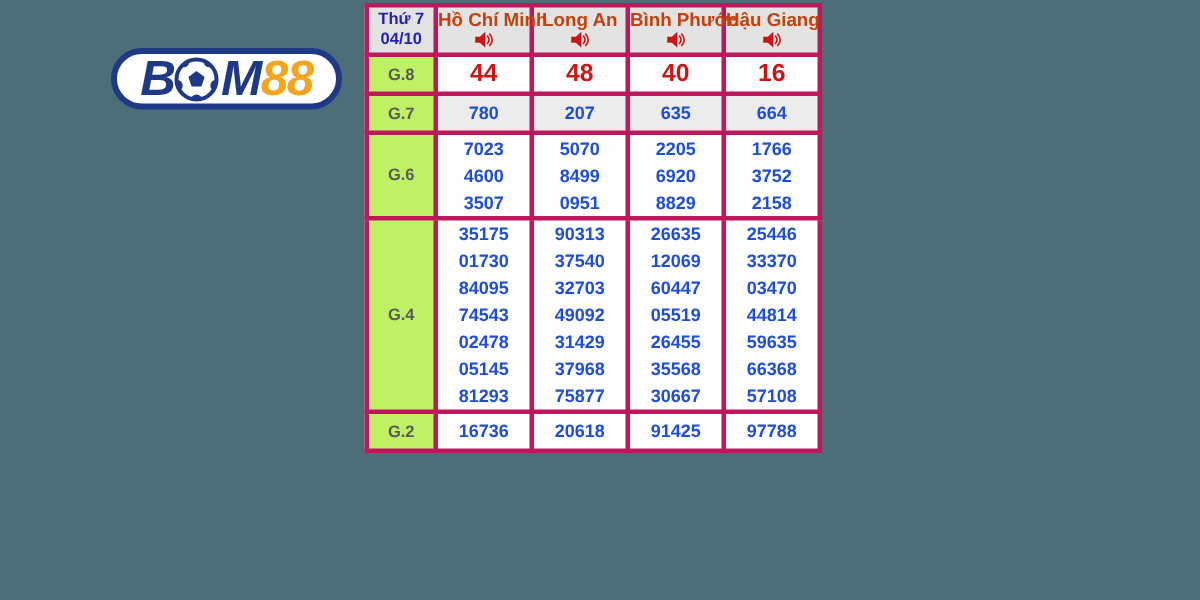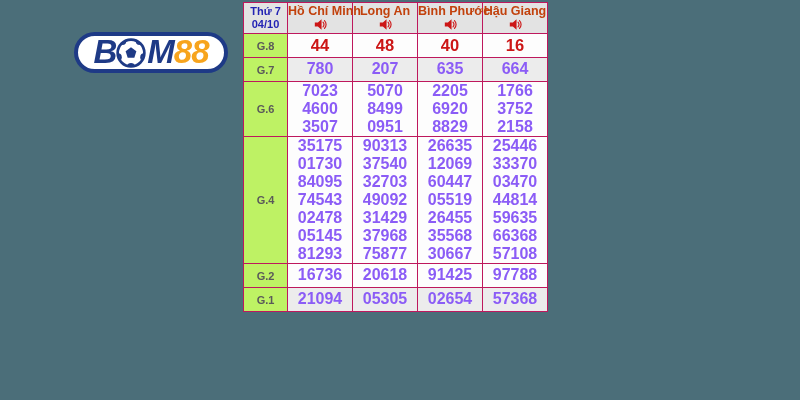--- a/index.html
+++ b/index.html
@@ -16,28 +16,28 @@
   }
   .logo-text{
     font-weight:bold;font-style:italic;font-size:33px;line-height:1;
     color:#1e3a86;letter-spacing:-2px;transform:translateY(-1px);
   }
   .logo-88{color:#f7a41d;letter-spacing:-1px;margin-left:1px;}
   .ball{width:30px;height:30px;margin:0 1px;flex:0 0 auto;}
   
   .table-wrap{position:absolute;left:243px;top:2px;width:305px;}
   table{border-collapse:collapse;width:100%;table-layout:fixed;background:#fdfdfd;}
-  td,th{border:1px solid #be185d;text-align:center;padding:0;margin:0;}
+  td,th{border:3px solid #be185d;text-align:center;padding:0;margin:0;}
   thead th{background:#e3e3e3;vertical-align:middle;}
   th.corner{width:43px;color:#2323b4;font-size:11px;font-weight:bold;line-height:13px;}
   th.city{color:#c2410c;font-size:12.5px;font-weight:bold;padding-top:1px;}
   .city-name{line-height:14px;white-space:nowrap;}
   .spk{display:block;margin:0 auto 2px;}
   td.label{background:#bef264;color:#5a5a5a;font-size:11px;font-weight:bold;}
-  td.val{font-size:16px;font-weight:bold;color:#8b5cf6;vertical-align:middle;}
+  td.val{font-size:12px;font-weight:bold;color:#1d4ed8;vertical-align:middle;}
   td.val div{line-height:18px;}
   tr.single td.val div{padding:2px 0 3px;}
   tr.shade td.val{background:#ececec;}
   tr.red td.val{color:#cc1616;font-size:16.5px;}
 </style>
 </head>
 <body>
 
 <div class="logo">
   <span class="logo-text">B</span>
@@ -201,30 +201,15 @@
           <td class="val">
             <div>20618</div>
           </td>
           <td class="val">
             <div>91425</div>
           </td>
           <td class="val">
             <div>97788</div>
           </td>
         </tr>
-        <tr class="single shade">
-          <td class="label">G.1</td>
-          <td class="val">
-            <div>21094</div>
-          </td>
-          <td class="val">
-            <div>05305</div>
-          </td>
-          <td class="val">
-            <div>02654</div>
-          </td>
-          <td class="val">
-            <div>57368</div>
-          </td>
-        </tr>
       </tbody>
   </table>
 </div>
 
 </body></html>

